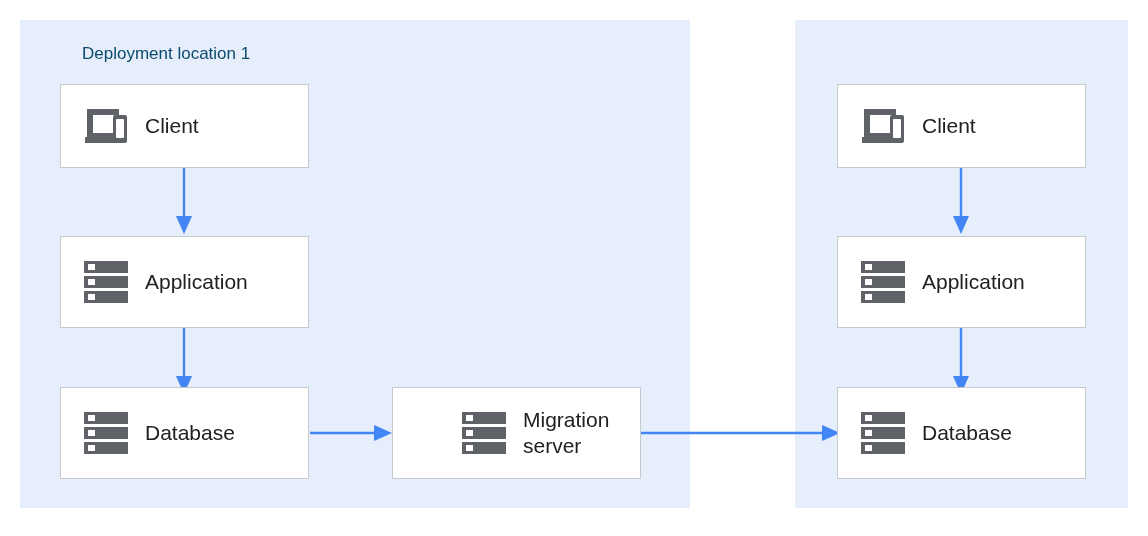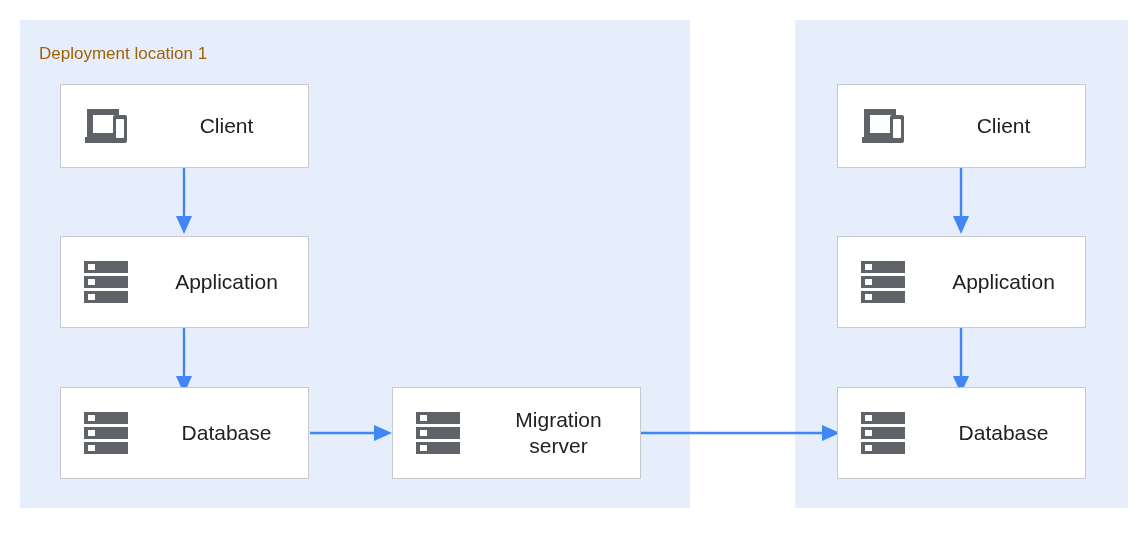--- a/index.html
+++ b/index.html
@@ -21,25 +21,26 @@
   }
 
   
   .zone {
     position: absolute;
     background: #e5eefa;
     box-sizing: border-box;
   }
   .zone-label {
     position: absolute;
-    color: #a16207;
+    color: #0c4a6e;
     font-size: 17px;
     line-height: 20px;
     white-space: nowrap;
     font-family: "Liberation Sans", sans-serif;
+    margin-left: 43px;
   }
 
   
   .node {
     position: absolute;
     box-sizing: border-box;
     background: #ffffff;
     border: 1px solid #c6cacd;
     display: flex;
     flex-direction: row;
@@ -51,21 +52,21 @@
     display: block;
     margin-left: 22px;
     margin-right: 16px;
   }
   .node-label {
     flex: 1 1 auto;
     color: #202124;
     font-size: 21px;
     line-height: 26px;
     font-family: "Liberation Sans", sans-serif;
-    text-align: center;
+    text-align: left;
     white-space: pre-line;
   }
 
   
   .connector {
     position: absolute;
     overflow: visible;
   }
   .conn-line {
     stroke: #4285f4;
@@ -145,21 +146,21 @@
       <rect x="1" y="2" width="44" height="12" fill="#5f6368"></rect>
       <rect x="5" y="5" width="7" height="6" fill="#ffffff"></rect>
       <rect x="1" y="17" width="44" height="12" fill="#5f6368"></rect>
       <rect x="5" y="20" width="7" height="6" fill="#ffffff"></rect>
       <rect x="1" y="32" width="44" height="12" fill="#5f6368"></rect>
       <rect x="5" y="35" width="7" height="6" fill="#ffffff"></rect>
     </svg>
     <div class="node-label">Database</div>
   </div>
 
-  <div class="node" style="left:392px; top:387px; width:249px; height:92px;">
+  <div class="node" style="left:392px; top:387px; width:249px; height:92px;padding-left:46px;">
     <svg class="node-icon" width="46" height="46" viewBox="0 0 46 46">
       <rect x="1" y="2" width="44" height="12" fill="#5f6368"></rect>
       <rect x="5" y="5" width="7" height="6" fill="#ffffff"></rect>
       <rect x="1" y="17" width="44" height="12" fill="#5f6368"></rect>
       <rect x="5" y="20" width="7" height="6" fill="#ffffff"></rect>
       <rect x="1" y="32" width="44" height="12" fill="#5f6368"></rect>
       <rect x="5" y="35" width="7" height="6" fill="#ffffff"></rect>
     </svg>
     <div class="node-label">Migration
 server</div>

